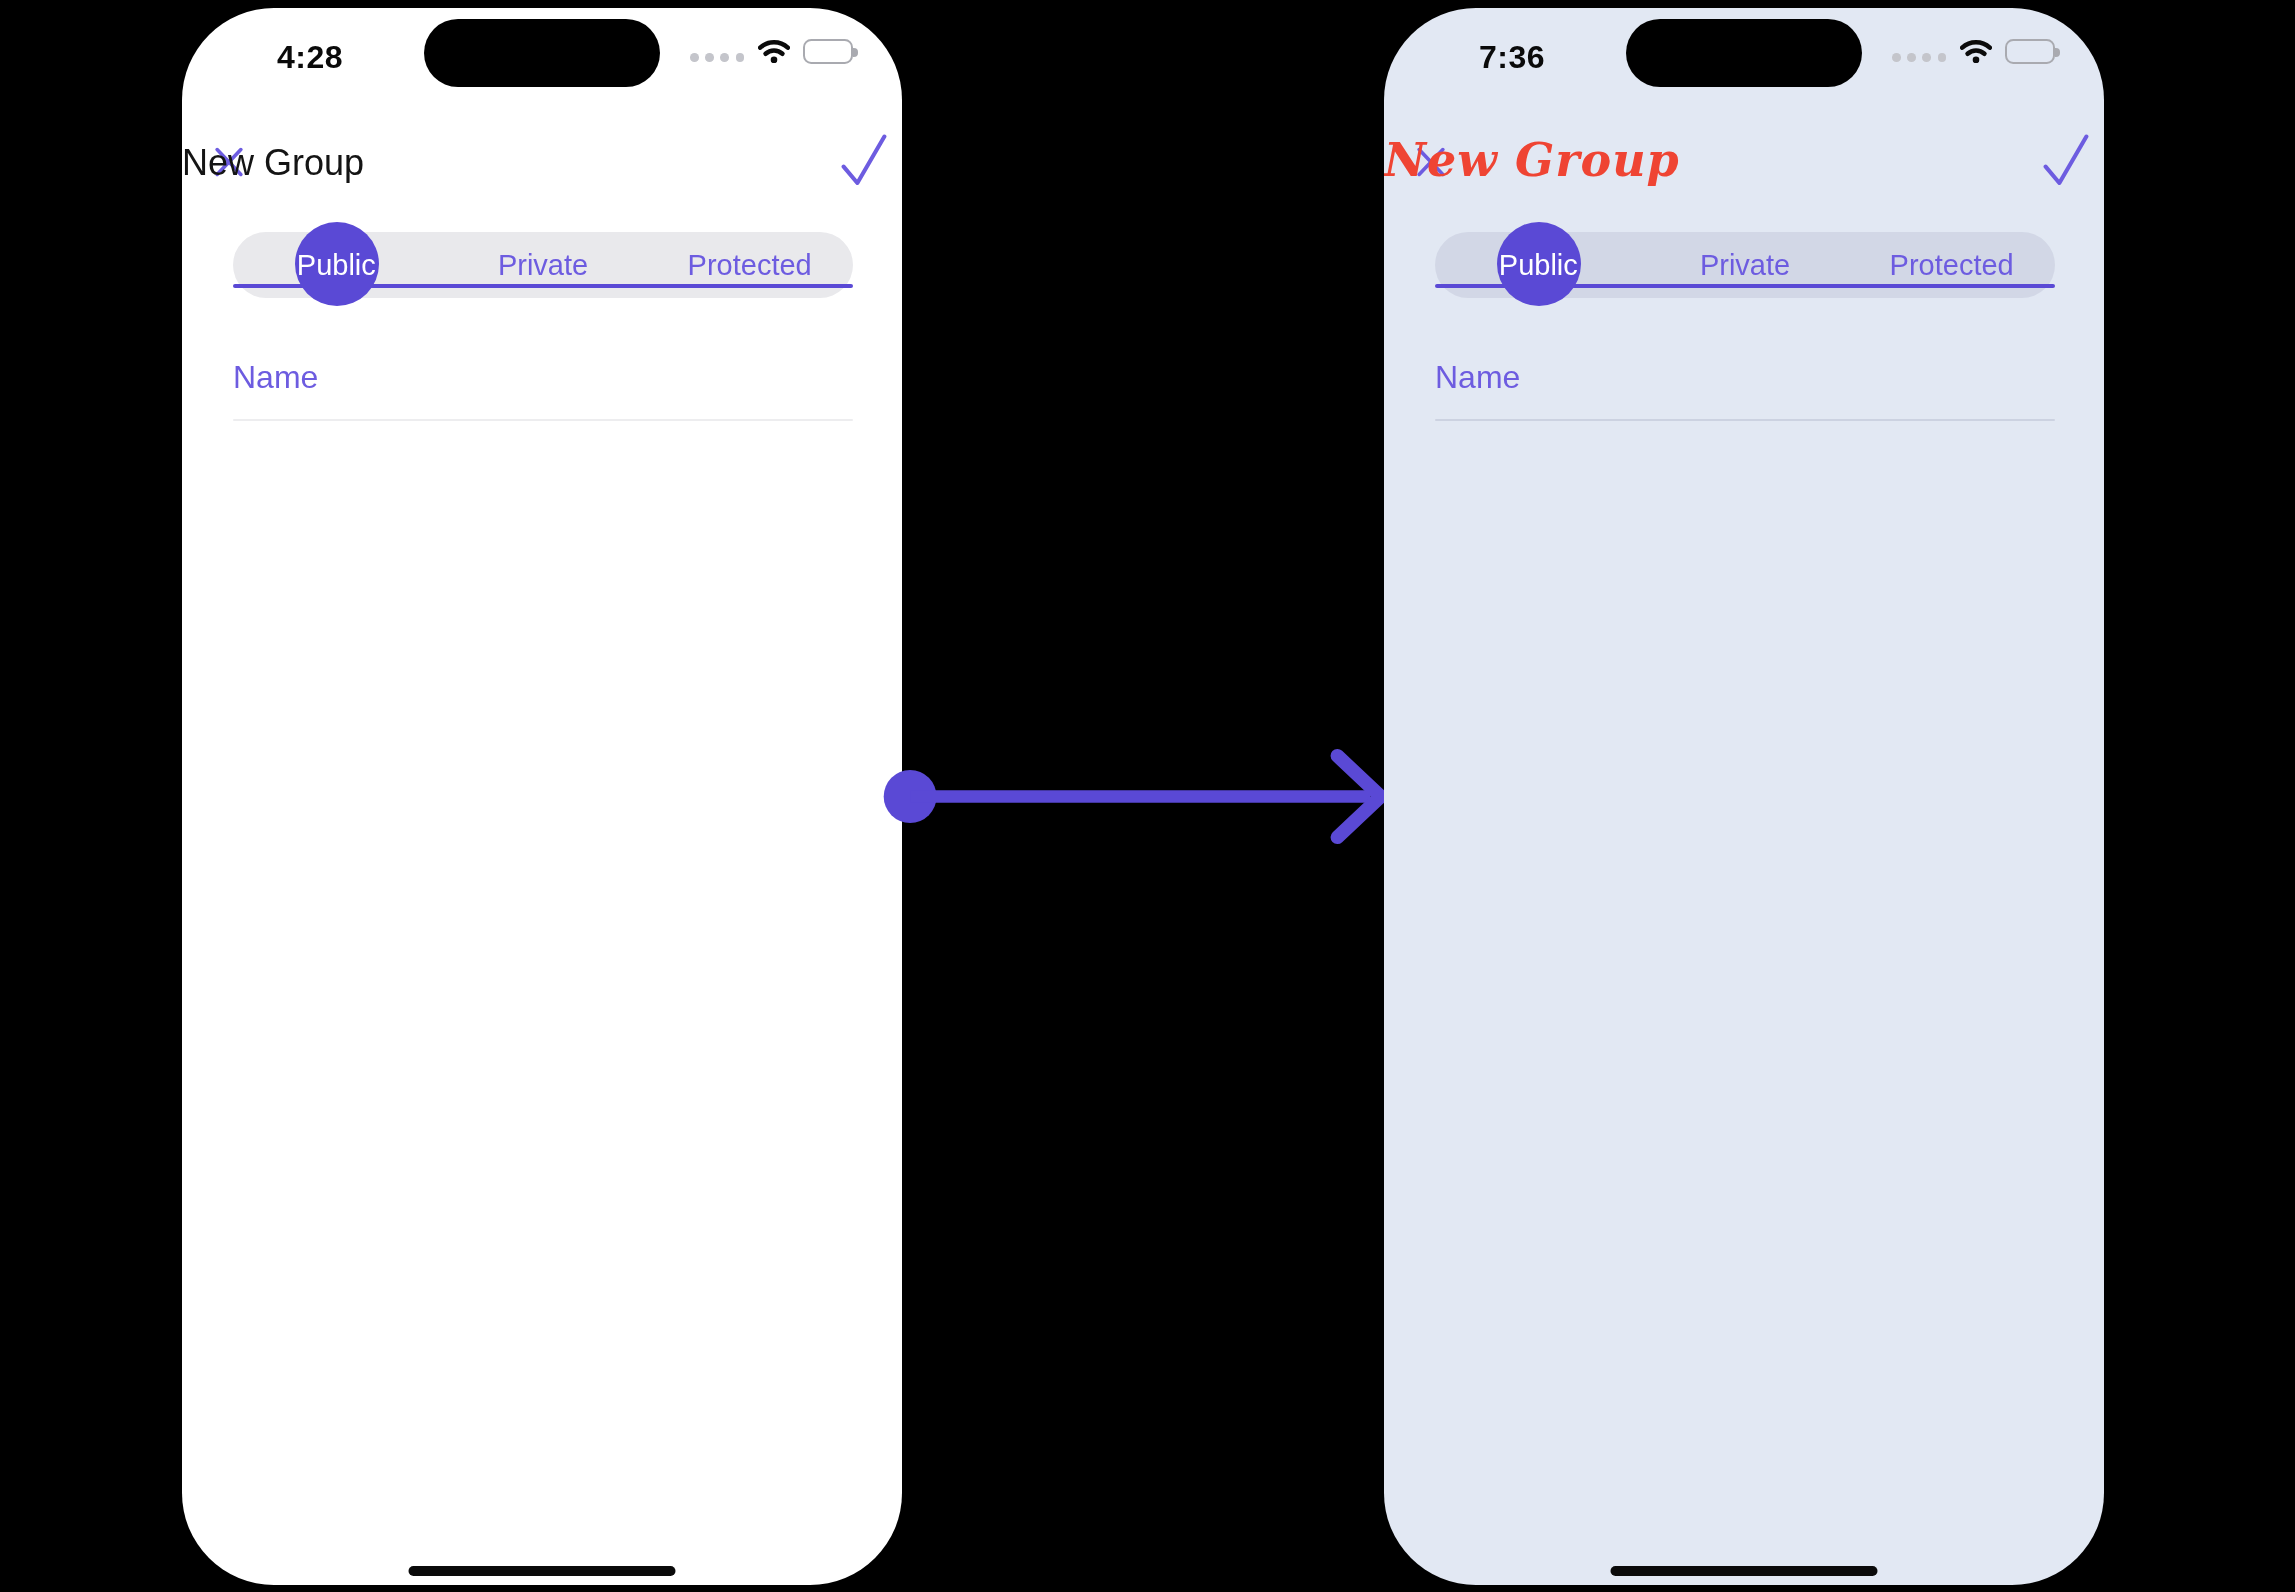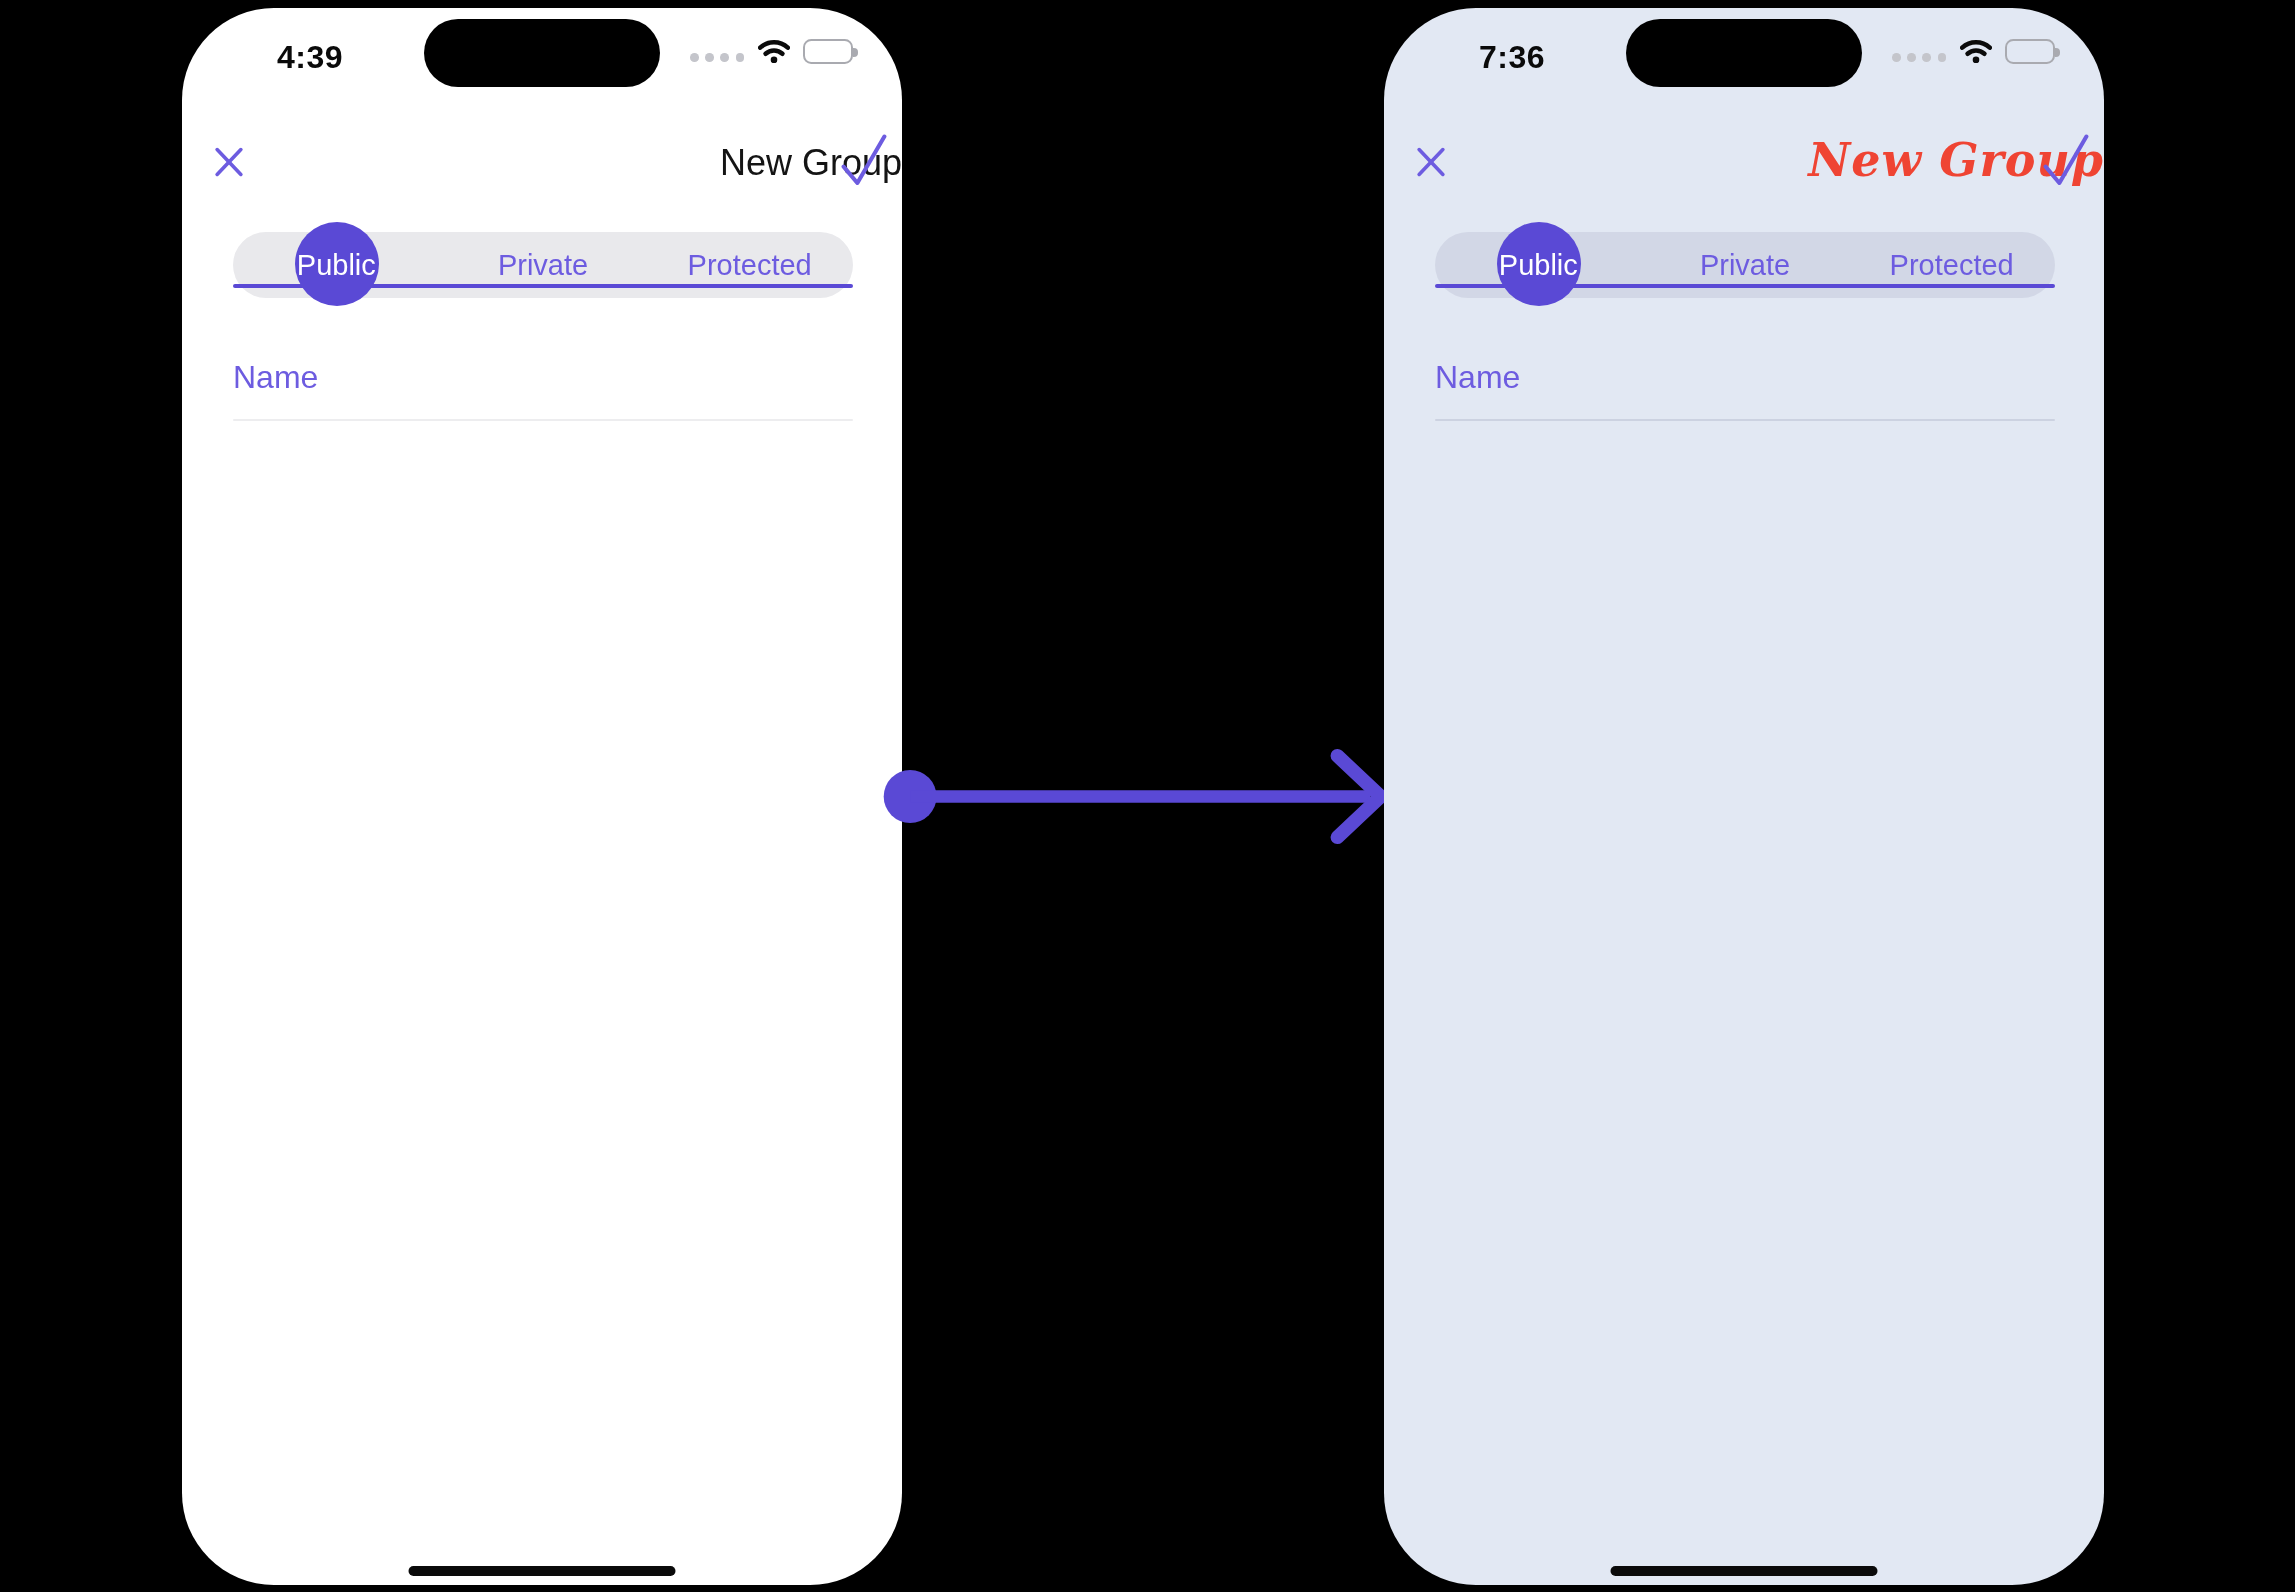--- a/index.html
+++ b/index.html
@@ -33,21 +33,21 @@
   .cell-dots i{width:8.7px;height:8.7px;border-radius:50%;background:#c4c5cb;}
   .battery{position:relative;width:50px;height:25px;border:2px solid #a9aab0;
     border-radius:8.2px;padding:2px;box-sizing:border-box;}
   .battery .fill{width:100%;height:100%;background:#0a0a0a;border-radius:4.1px;}
   .battery .nub{position:absolute;right:-6.6px;top:6.6px;width:4.6px;height:8.7px;
     background:#a9aab0;border-radius:0 4.1px 4.1px 0;}
 
   
   .close-btn{position:absolute;left:32px;top:138px;width:31px;height:33px;cursor:pointer;}
   .title{
-    position:absolute;left:0;right:0;top:134px;text-align:right;
+    position:absolute;left:0;right:0;top:134px;text-align:left;
     font-size:36px;font-weight:500;color:#141414;
   }
   .phone-right .title{
     top:125px;font-family:"DejaVu Serif",serif;font-style:italic;
     font-weight:600;font-size:46px;letter-spacing:1px;
   }
   .confirm-btn{position:absolute;right:15.3px;top:125px;width:46px;height:53px;cursor:pointer;}
 
   
   .segment{
@@ -91,21 +91,21 @@
   .arrow{
     position:absolute;left:879px;top:738px;width:515px;height:117px;
     color:var(--accent-deep);
   }
 </style>
 </head>
 <body>
 
 <div class="phone phone-left" style="background: rgb(255, 255, 255);">
   <div class="island"></div>
-  <div class="time">4:39</div>
+  <div class="time">4:28</div>
   <div class="status">
     <span class="cell-dots">
         <i></i>
         <i></i>
         <i></i>
         <i></i>
       </span>
     <span>
       <svg width="32" height="24.5" viewBox="0 0 62 48">
         <path d="M4 17 A 40 40 0 0 1 58 17" fill="none" stroke="#0b0b0b" stroke-width="9" stroke-linecap="round"></path>

